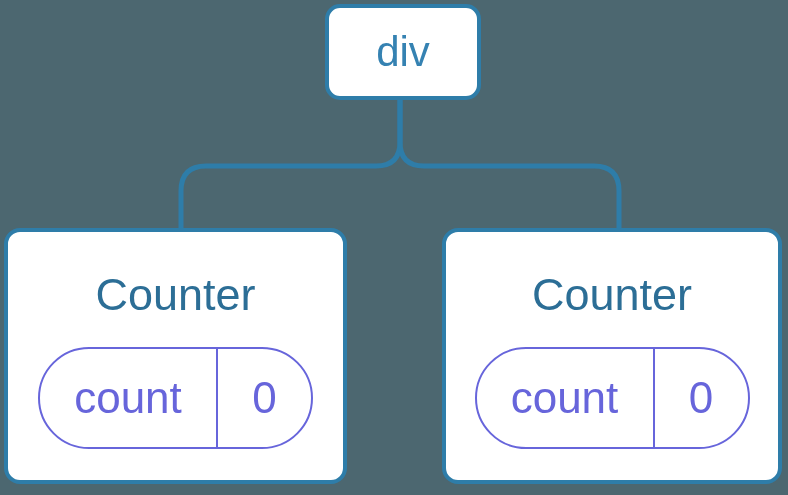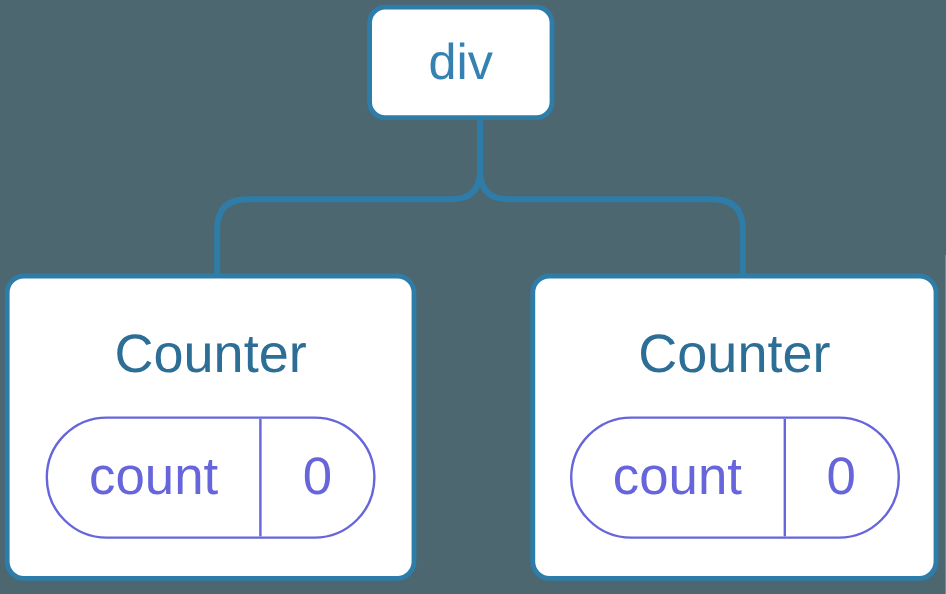--- a/index.html
+++ b/index.html
@@ -16,21 +16,21 @@
     left: 0; top: 0;
     z-index: 0;
   }
   .connectors path {
     stroke: var(--line, #2E7DA9);
     stroke-width: 5;
     fill: none;
   }
   .root-node {
     position: absolute;
-    left: 306px; top: 4px;
+    left: 325px; top: 4px;
     width: 156px; height: 96px;
     box-sizing: border-box;
     background: var(--node_fill, #FFFFFF);
     border: 4px solid var(--line, #2E7DA9);
     border-radius: 15px;
     display: flex;
     align-items: center;
     justify-content: center;
     z-index: 1;
   }

